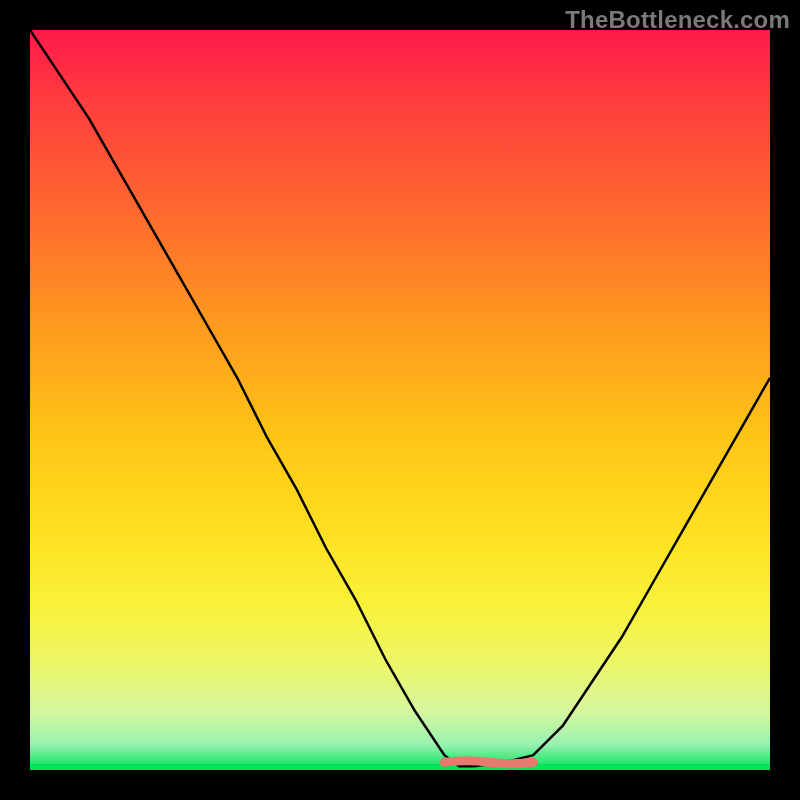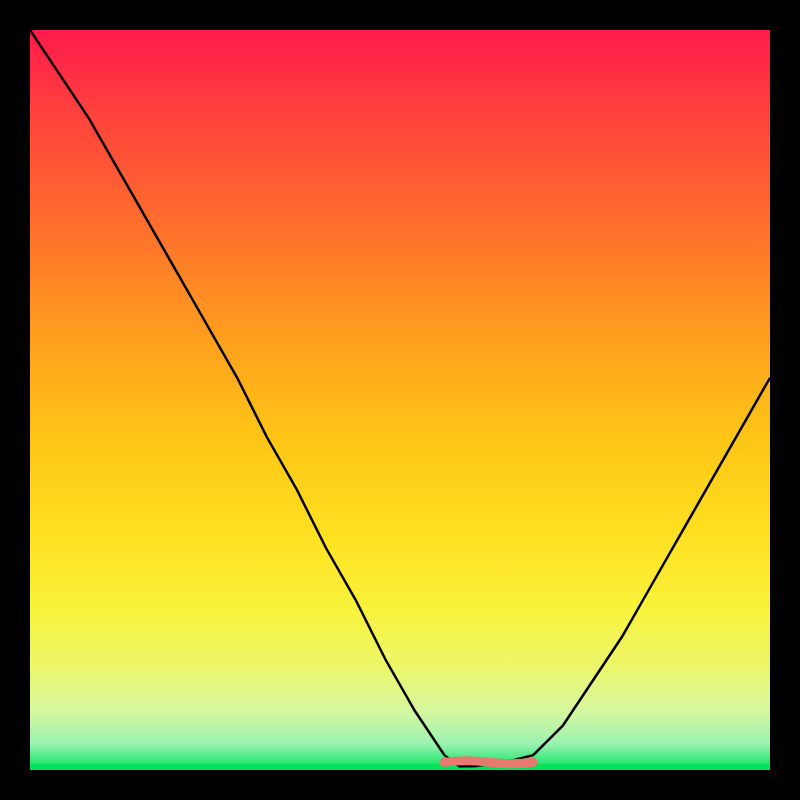--- a/index.html
+++ b/index.html
@@ -27,20 +27,21 @@
     top: 30px;
     width: 740px;
     height: 740px;
   }
   svg { display: block; }
 </style>
 </head>
 <body>
 
 <div class="container">
+  <div class="watermark">TheBottleneck.com</div>
   <div class="plot-area">
     <svg id="chart-svg" width="740" height="740" viewBox="0 0 740 740">
       <defs>
         <linearGradient id="bg-grad" x1="0" y1="0" x2="0" y2="1">
             <stop offset="0.00%" stop-color="#ff1a4b"></stop>
             <stop offset="10.00%" stop-color="#ff3e3e"></stop>
             <stop offset="25.00%" stop-color="#ff6a2e"></stop>
             <stop offset="40.00%" stop-color="#ff9a1f"></stop>
             <stop offset="55.00%" stop-color="#ffc516"></stop>
             <stop offset="68.00%" stop-color="#ffe021"></stop>

